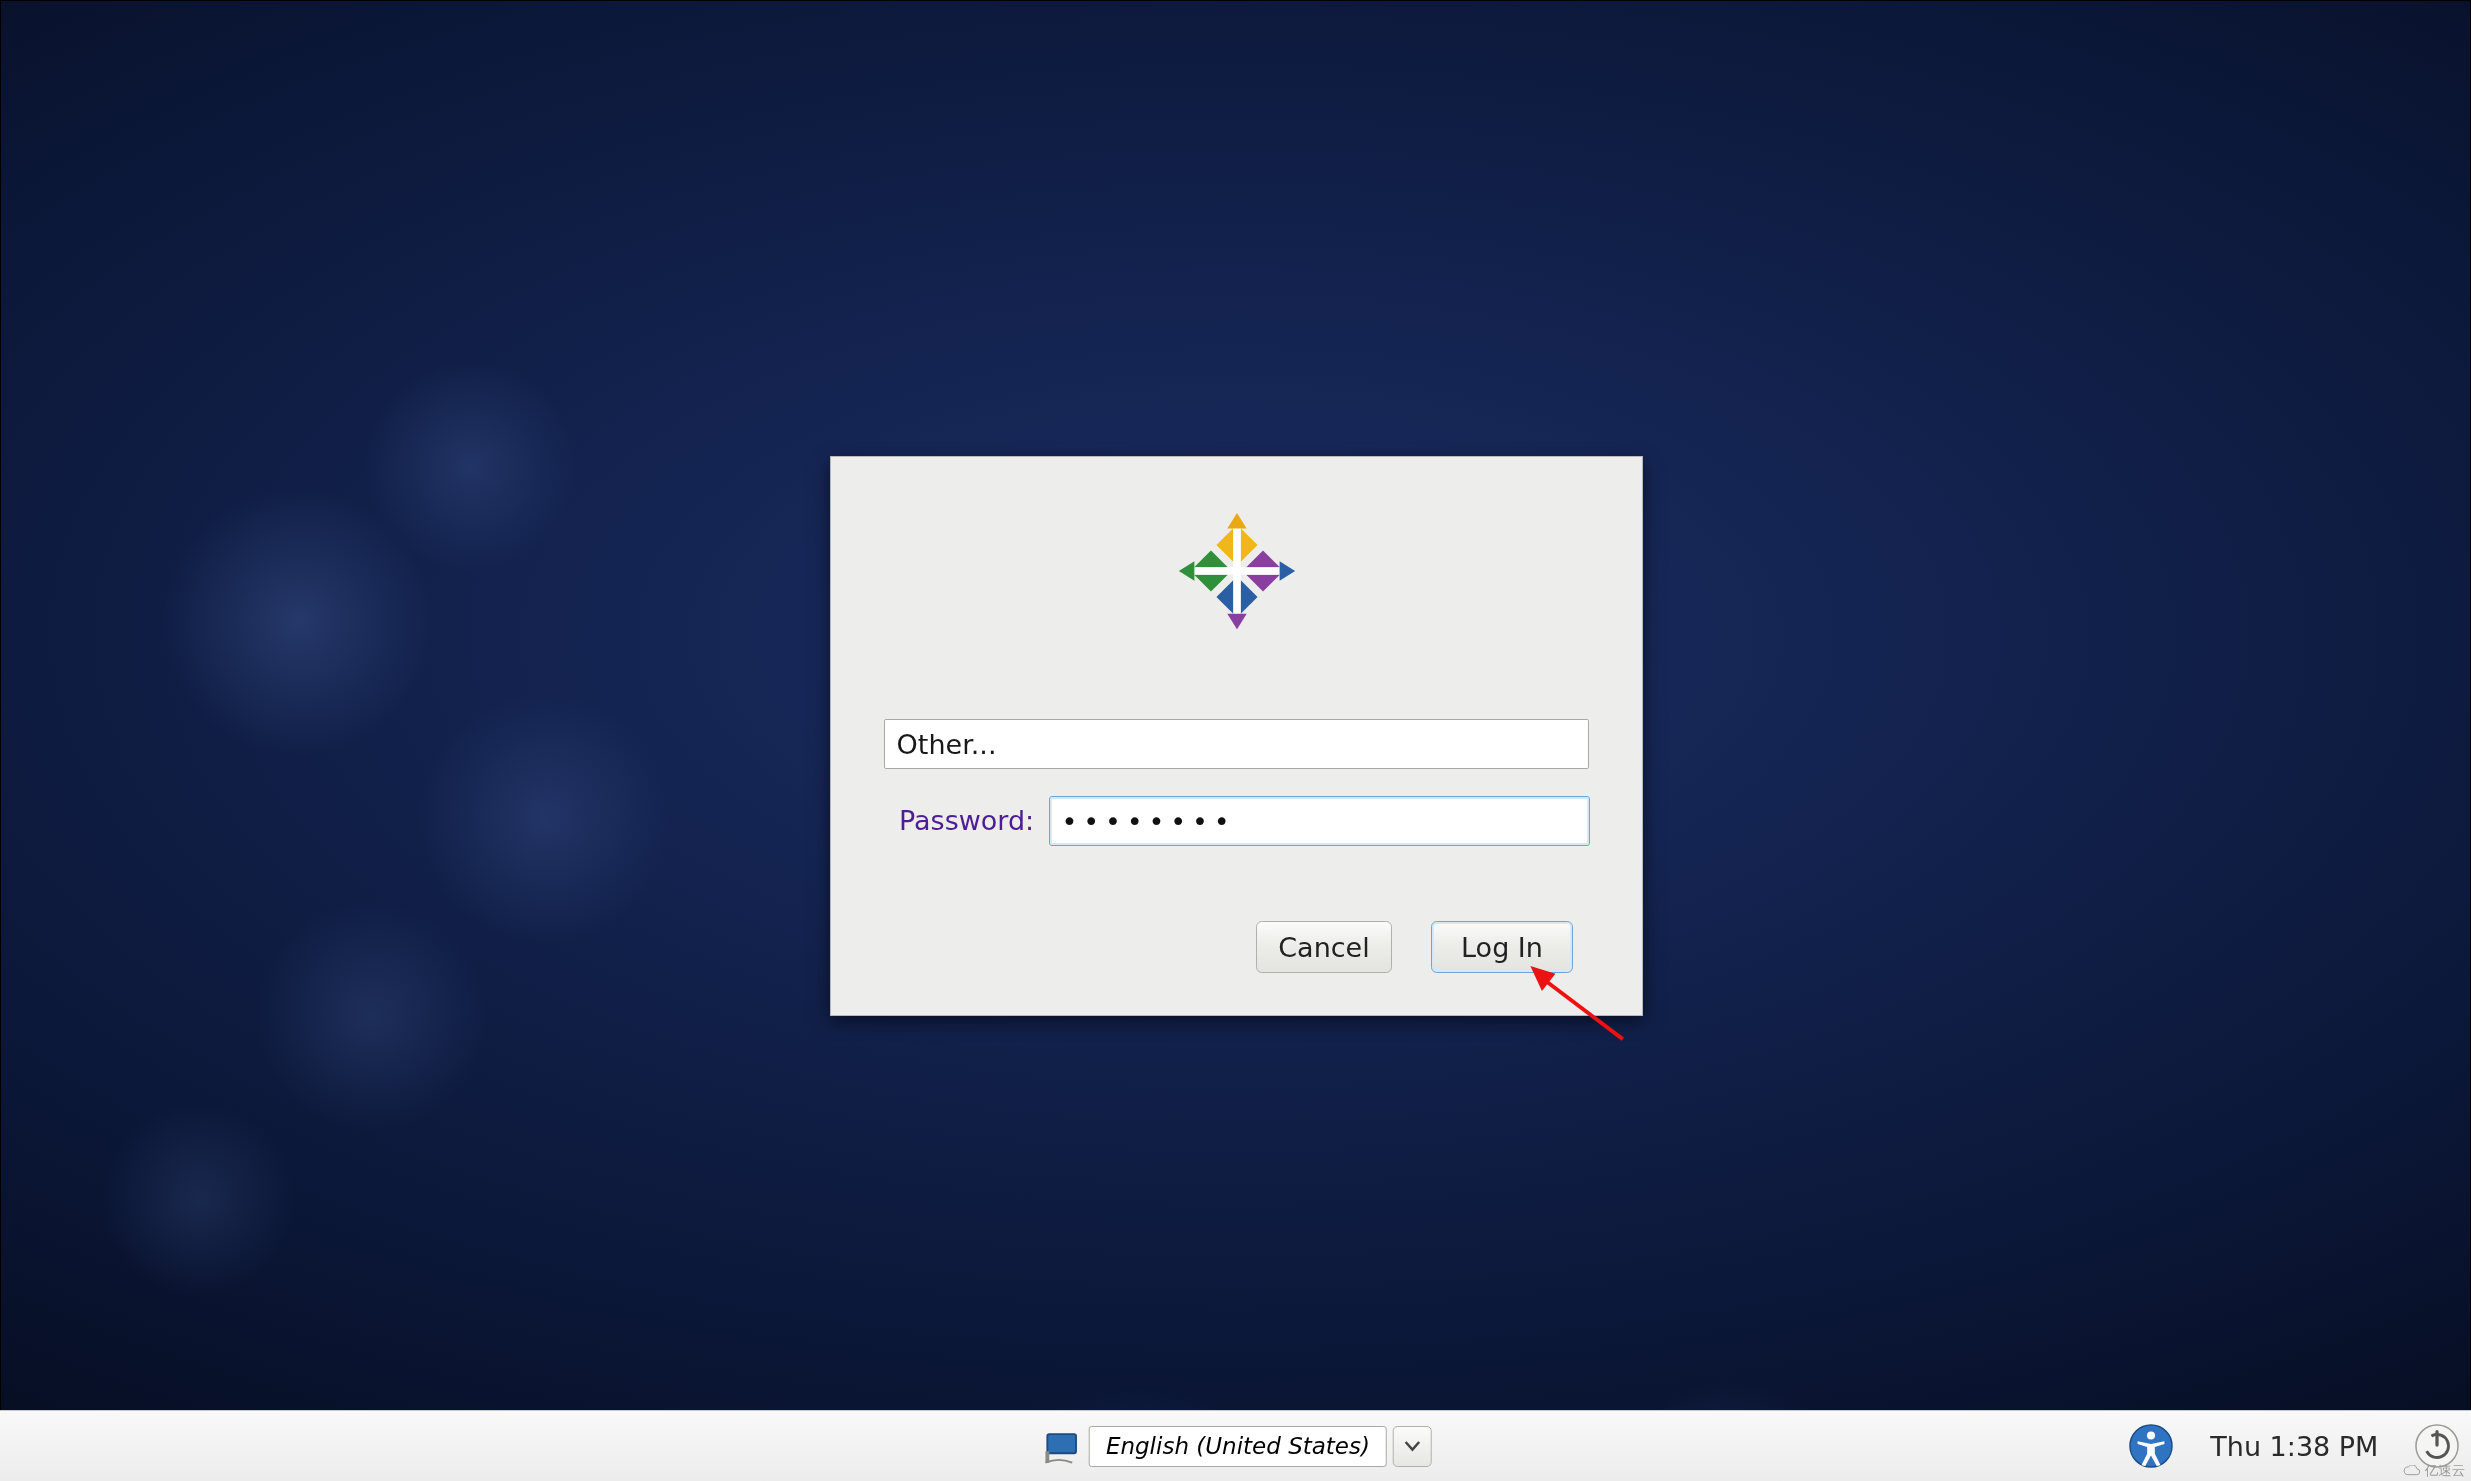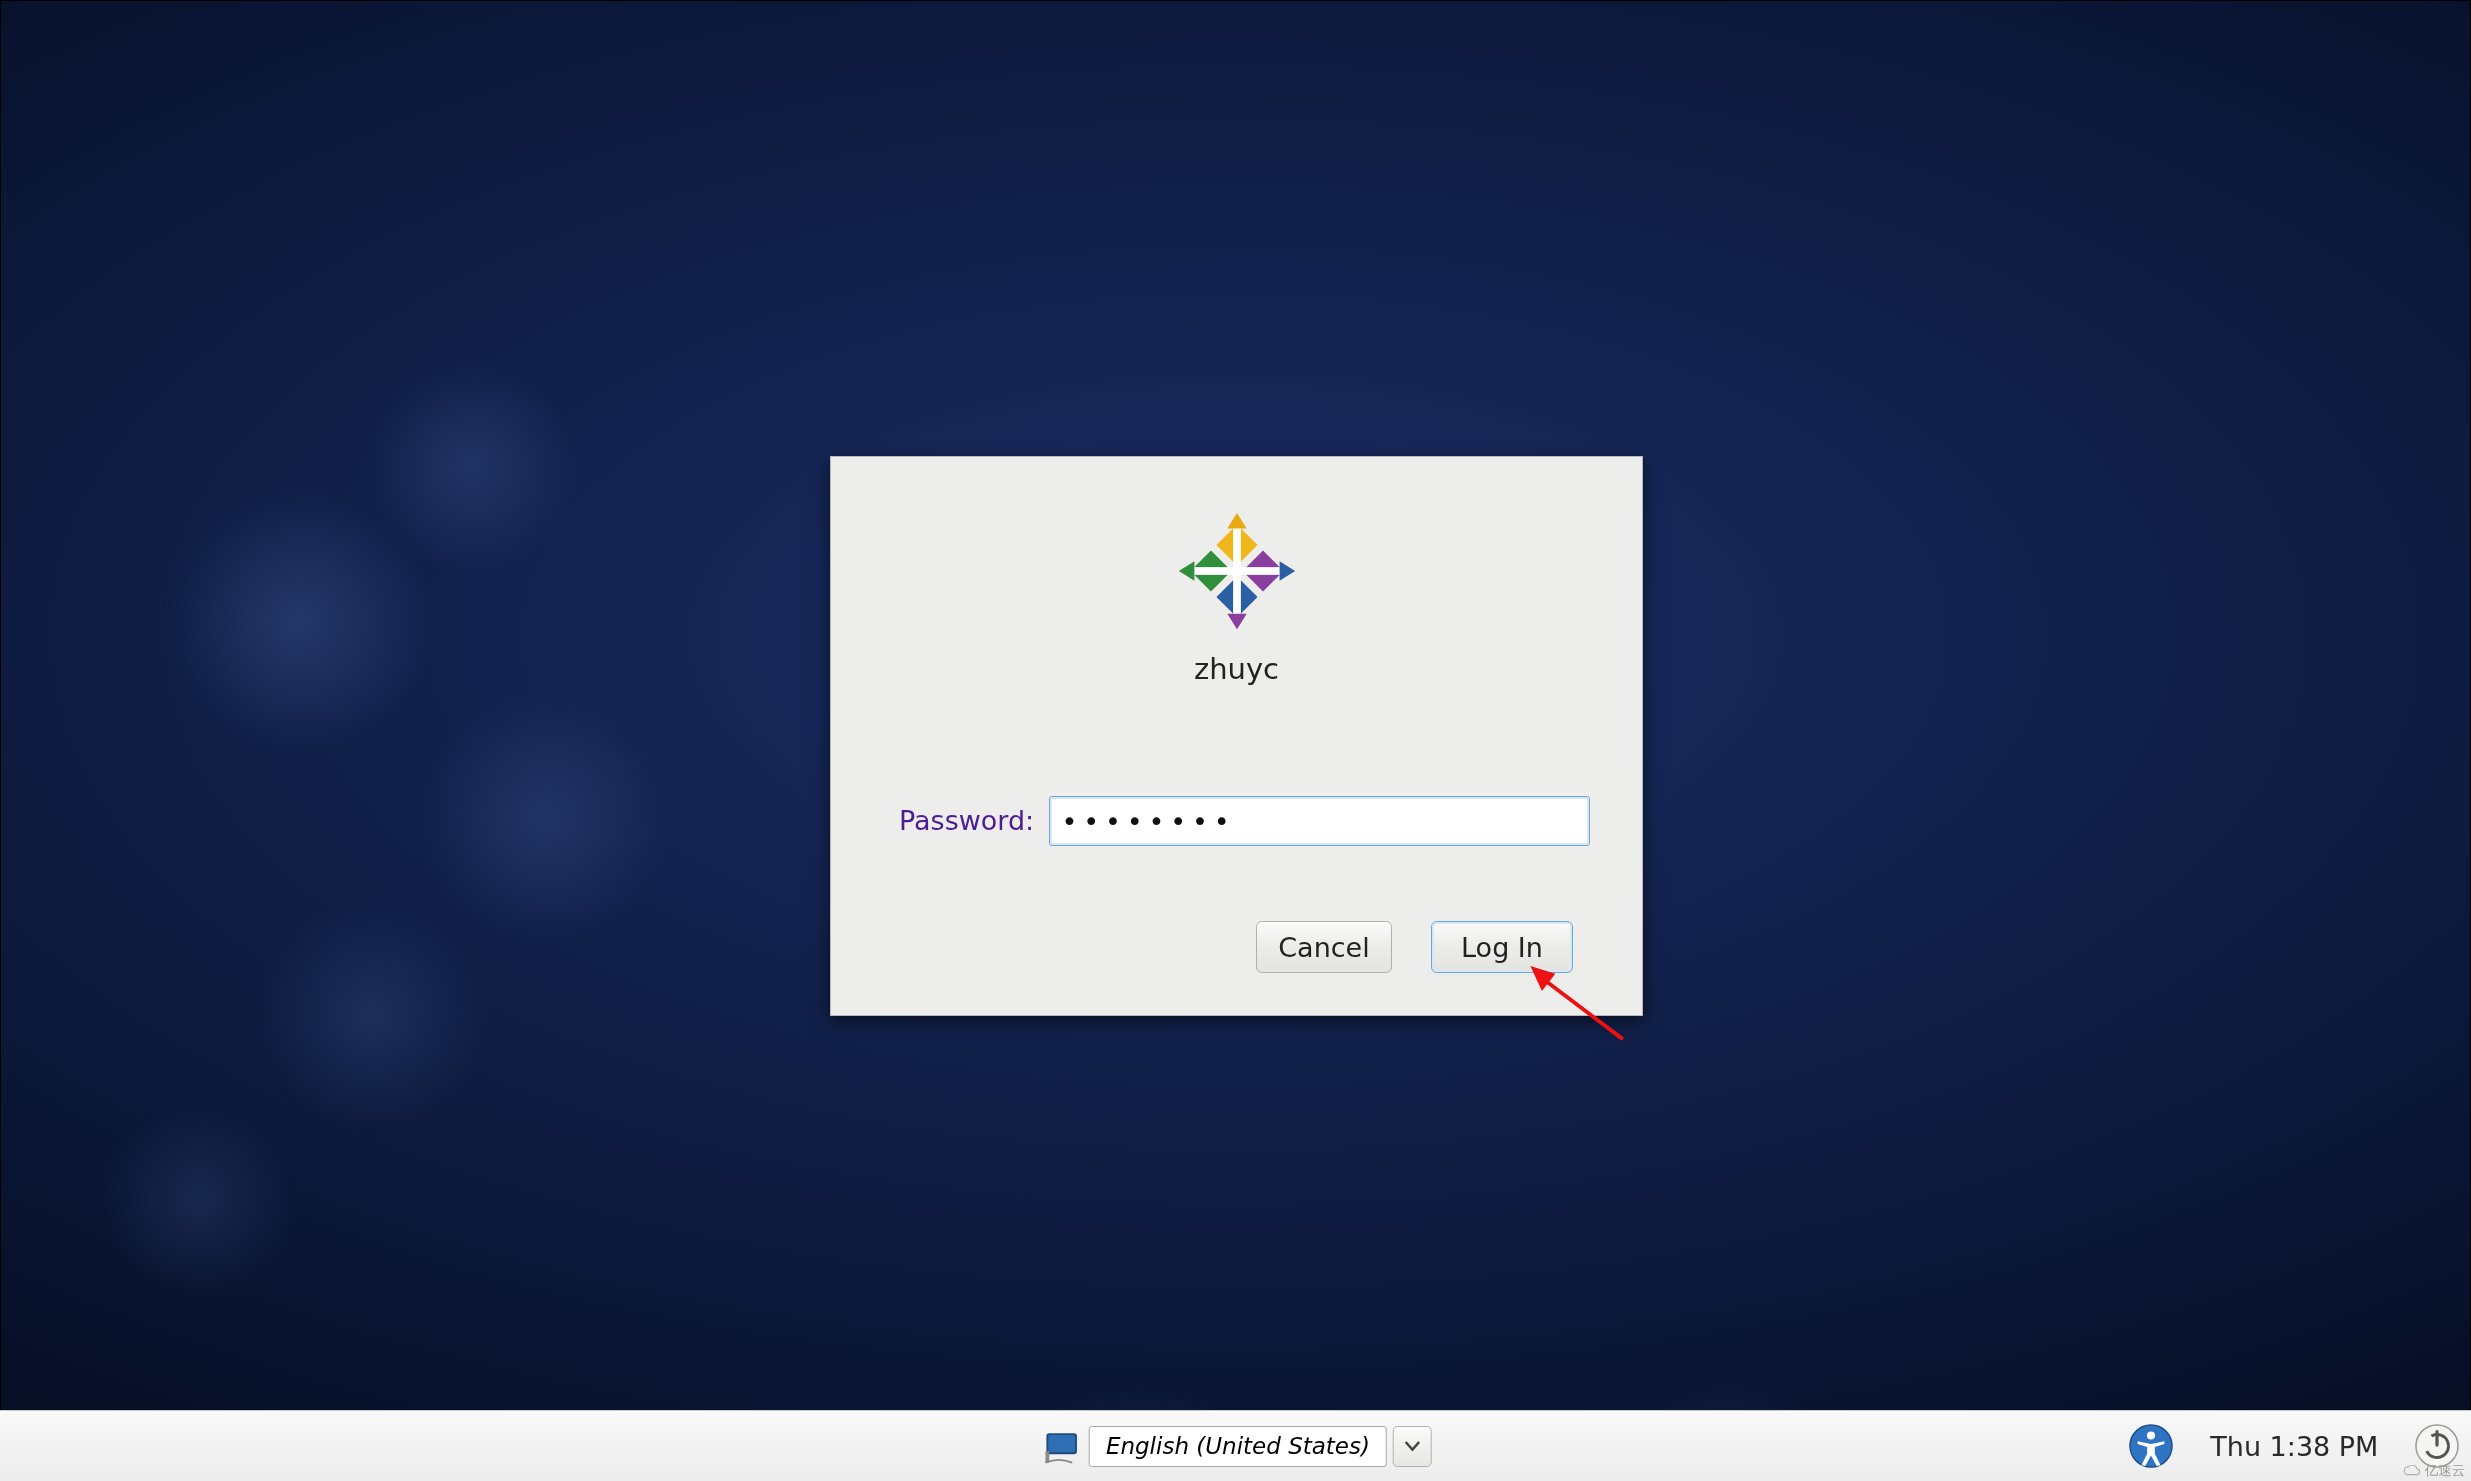--- a/index.html
+++ b/index.html
@@ -236,22 +236,22 @@
       <rect x="-4" y="-48" width="8" height="96" fill="#ffffff"></rect>
       <rect x="-48" y="-4" width="96" height="8" fill="#ffffff"></rect>
 
       <polygon points="0,-60 10,-44 -10,-44" fill="#e9a914"></polygon>
       <polygon points="0,60 10,44 -10,44" fill="#8a3fa0"></polygon>
       <polygon points="-60,0 -44,10 -44,-10" fill="#2f8f3a"></polygon>
       <polygon points="60,0 44,10 44,-10" fill="#2b5fa4"></polygon>
     </g>
   </svg>
 
-  <div class="username-label">zhuyc</div>
-
+
+  <input class="other-input" type="text" value="Other..." style="">
 
   <div class="password-label">Password:</div>
 
   <input class="password-input" type="text" value="••••••••" style="">
 
   <button class="btn cancel-btn">Cancel</button>
 
   <button class="btn primary login-btn">Log In</button>
 </div>
 

